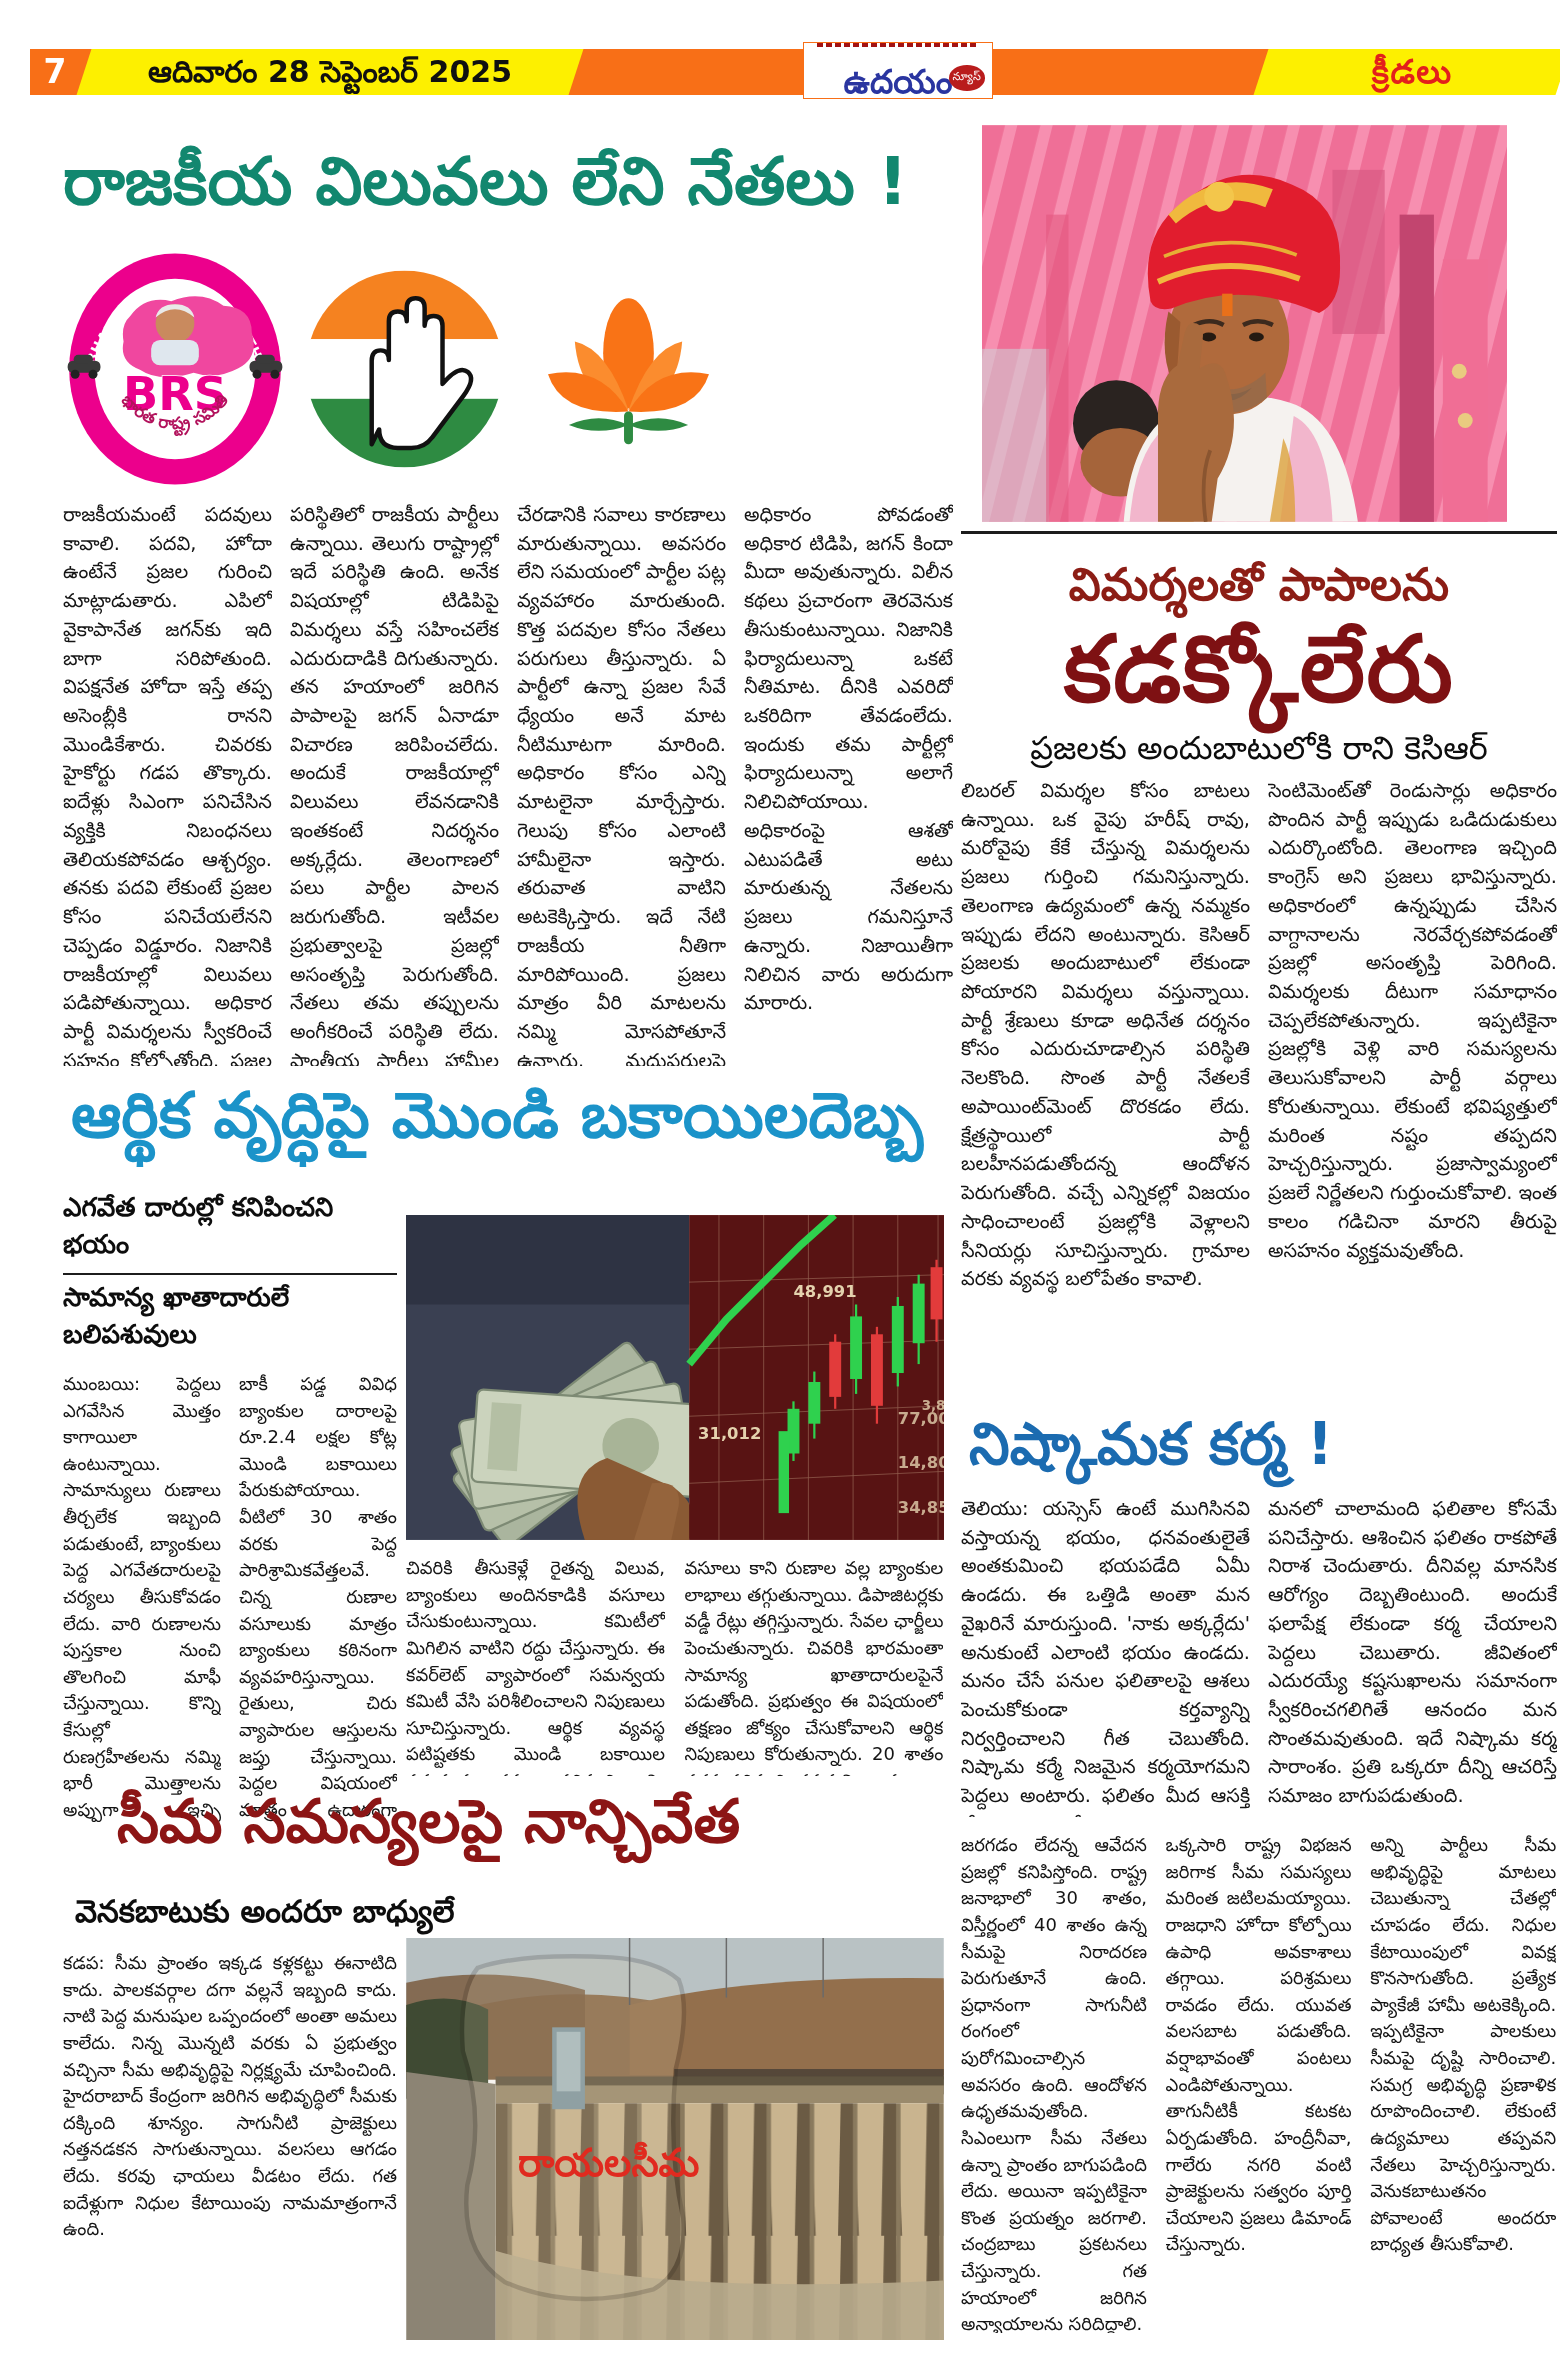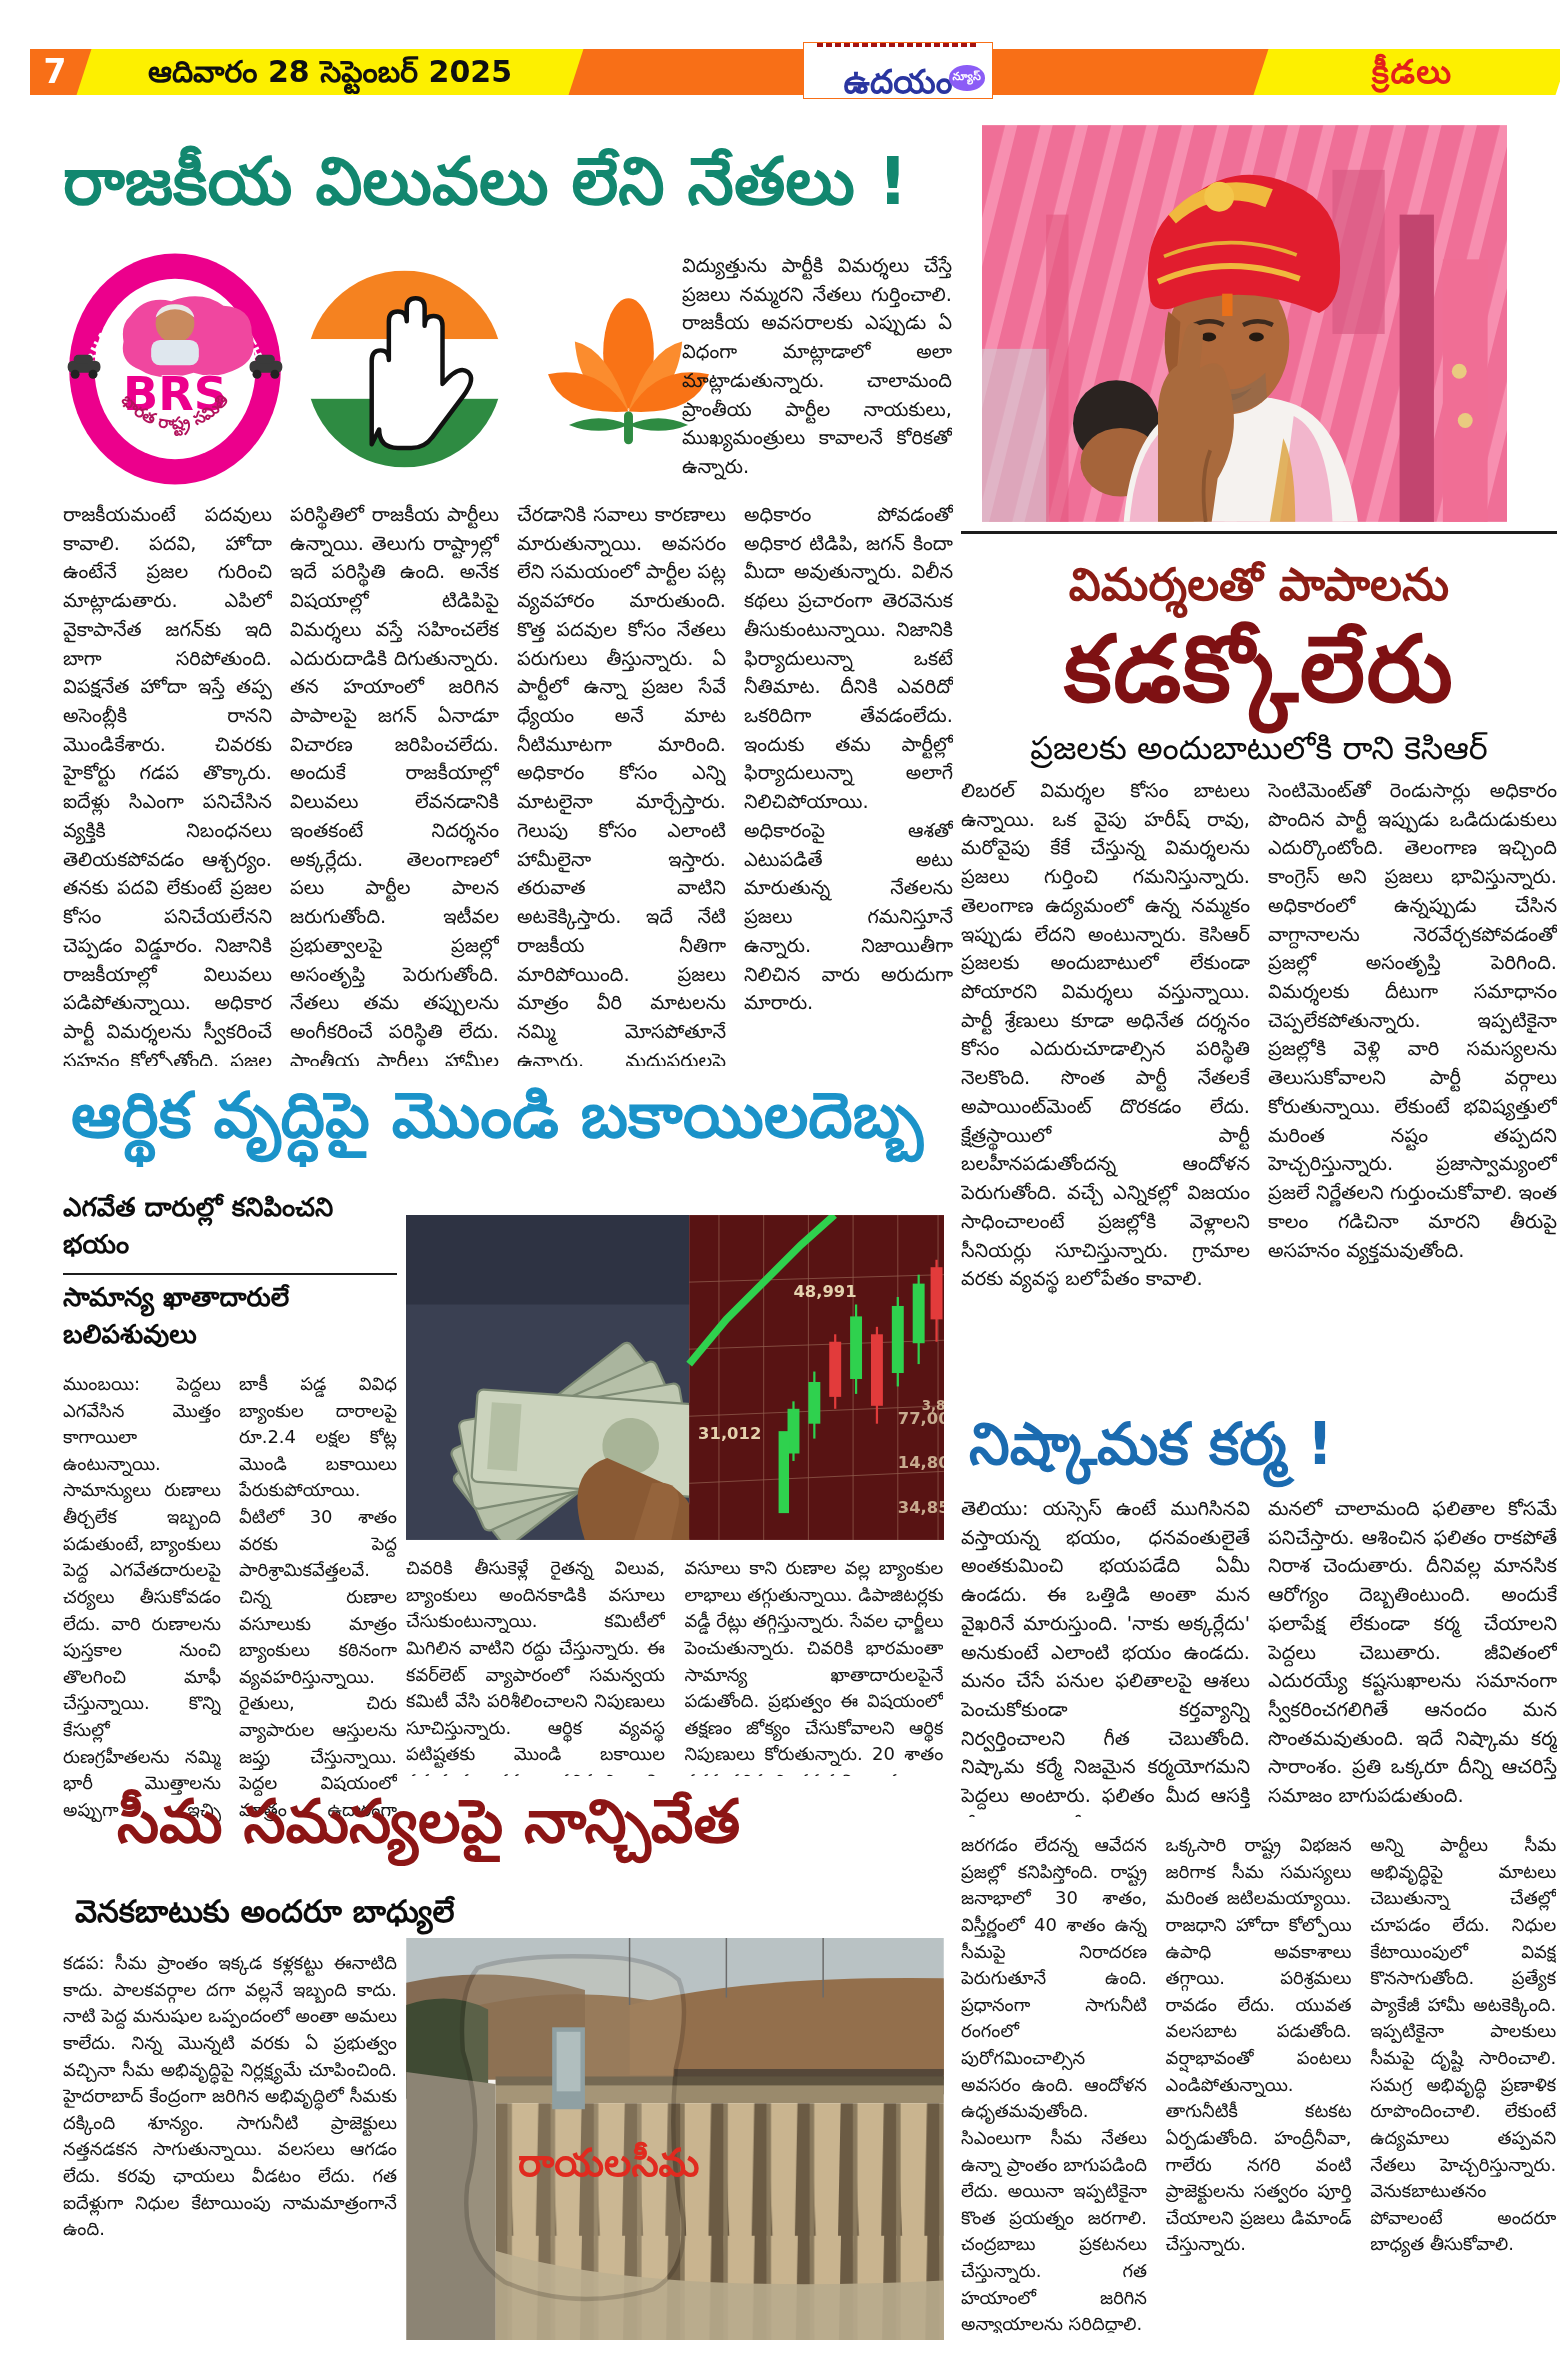--- a/index.html
+++ b/index.html
@@ -12,21 +12,21 @@
   .hdr{position:absolute;left:30px;top:49px;width:1520px;height:46px;background:#f86f17;}
   .hdr .pageno{position:absolute;left:13.4px;top:3px;color:#ffffff;font-size:33px;font-weight:bold;}
   .hdr .datebox{position:absolute;left:54px;top:0;width:492px;height:46px;background:#fdf000;transform:skewX(-18deg);}
   .hdr .datebox span{display:block;transform:skewX(18deg);text-align:center;font-size:30px;font-weight:bold;color:#101010;line-height:46px;}
   .hdr .sportsbox{position:absolute;left:1231px;top:0;width:302px;height:46px;background:#fdf000;transform:skewX(-18deg);}
   .hdr .sportsbox span{display:block;transform:skewX(18deg);text-align:center;font-size:33px;font-weight:bold;color:#e3201b;line-height:45px;letter-spacing:1.5px;}
   .masthead{position:absolute;left:803px;top:42px;width:188px;height:55px;background:#ffffff;border:1.5px solid #f86f17;
     display:flex;align-items:center;justify-content:space-between;flex-direction:column;z-index:5;}
   .masthead .tagline{width:86%;height:3.7px;background:repeating-linear-gradient(90deg,#a31212 0 6px,#ffffff 6px 9px);margin-bottom:3px;}
   .masthead .mh-main{font-size:33px;font-weight:bold;color:#2a35a0;line-height:1;}
-  .masthead .mh-sub{font-size:11.2px;font-weight:bold;color:#ffffff;background:#8b5cf6;border-radius:50%;padding:5.2px 3.7px;position:absolute;right:7.5px;bottom:7.5px;}
+  .masthead .mh-sub{font-size:11.2px;font-weight:normal;color:#ffffff;background:#b91c1c;border-radius:50%;padding:5.2px 3.7px;position:absolute;right:7.5px;bottom:7.5px;}
   
   .col{ text-align:justify;font-size:19.4px;line-height:1.48;color:#141414;overflow:hidden;}
   .rule{background:#1c1c1c;height:2.2px;}
   
   .pol-headline{position:absolute;left:63px;top:143px;width:891px;height:88px;font-size:66px;font-weight:bold;color:#12876f;white-space:nowrap;overflow:hidden;}
   .logo-row{position:absolute;left:63px;top:246px;width:887px;height:246px;display:flex;align-items:center;}
   .logo-row svg{flex:0 0 auto;}
   .pol-lead{position:absolute;left:682px;top:252px;width:270px;height:237px;}
   .pol-cols{position:absolute;left:63px;top:501px;width:891px;height:565px;display:flex;gap:18px;}
   .pol-cols .col{width:209px;height:565px;}
@@ -141,21 +141,20 @@
         <path d="M 140 216 q 66 -16 72 -92 q -44 10 -72 92 z" fill="#fb8c2e"></path>
         <path d="M 140 218 q -90 6 -108 -50 q 70 -14 108 50 z" fill="#f97316"></path>
         <path d="M 140 218 q 90 6 108 -50 q -70 -14 -108 50 z" fill="#f97316"></path>
         <path d="M 60 236 q 40 -18 80 0 q -40 16 -80 0 z" fill="#2e8b42"></path>
         <path d="M 140 236 q 40 -18 80 0 q -40 16 -80 0 z" fill="#2e8b42"></path>
         <rect x="134" y="218" width="12" height="44" rx="6" fill="#2e8b42"></rect>
       </g>
     </svg>
   </div>
 
-  <div class="pol-lead col">విద్యుత్తును పార్టీకి విమర్శలు చేస్తే ప్రజలు నమ్మరని నేతలు గుర్తించాలి. రాజకీయ అవసరాలకు ఎప్పుడు ఏ విధంగా మాట్లాడాలో అలా మాట్లాడుతున్నారు. చాలామంది ప్రాంతీయ పార్టీల నాయకులు, ముఖ్యమంత్రులు కావాలనే కోరికతో ఉన్నారు.</div>
 
   <div class="pol-cols">
     <div class="col">రాజకీయమంటే పదవులు కావాలి. పదవి, హోదా ఉంటేనే ప్రజల గురించి మాట్లాడుతారు. ఎపిలో వైకాపానేత జగన్‌కు ఇది బాగా సరిపోతుంది. విపక్షనేత హోదా ఇస్తే తప్ప అసెంబ్లీకి రానని మొండికేశారు. చివరకు హైకోర్టు గడప తొక్కారు. ఐదేళ్లు సిఎంగా పనిచేసిన వ్యక్తికి నిబంధనలు తెలియకపోవడం ఆశ్చర్యం. తనకు పదవి లేకుంటే ప్రజల కోసం పనిచేయలేనని చెప్పడం విడ్డూరం. నిజానికి రాజకీయాల్లో విలువలు పడిపోతున్నాయి. అధికార పార్టీ విమర్శలను స్వీకరించే సహనం కోల్పోతోంది. ప్రజల సమస్యలను గాలికి వదిలేస్తున్నారు.</div>
     <div class="col">పరిస్థితిలో రాజకీయ పార్టీలు ఉన్నాయి. తెలుగు రాష్ట్రాల్లో ఇదే పరిస్థితి ఉంది. అనేక విషయాల్లో టిడిపిపై విమర్శలు వస్తే సహించలేక ఎదురుదాడికి దిగుతున్నారు. తన హయాంలో జరిగిన పాపాలపై జగన్ ఏనాడూ విచారణ జరిపించలేదు. అందుకే రాజకీయాల్లో విలువలు లేవనడానికి ఇంతకంటే నిదర్శనం అక్కర్లేదు. తెలంగాణలో పలు పార్టీల పాలన జరుగుతోంది. ఇటీవల ప్రభుత్వాలపై ప్రజల్లో అసంతృప్తి పెరుగుతోంది. నేతలు తమ తప్పులను అంగీకరించే పరిస్థితి లేదు. ప్రాంతీయ పార్టీలు హామీల వర్షం కురిపిస్తున్నాయి.</div>
     <div class="col">చేరడానికి సవాలు కారణాలు మారుతున్నాయి. అవసరం లేని సమయంలో పార్టీల పట్ల వ్యవహారం మారుతుంది. కొత్త పదవుల కోసం నేతలు పరుగులు తీస్తున్నారు. ఏ పార్టీలో ఉన్నా ప్రజల సేవే ధ్యేయం అనే మాట నీటిమూటగా మారింది. అధికారం కోసం ఎన్ని మాటలైనా మార్చేస్తారు. గెలుపు కోసం ఎలాంటి హామీలైనా ఇస్తారు. తరువాత వాటిని అటకెక్కిస్తారు. ఇదే నేటి రాజకీయ నీతిగా మారిపోయింది. ప్రజలు మాత్రం వీరి మాటలను నమ్మి మోసపోతూనే ఉన్నారు. మదుపరులపై కూడా కోట్లాగానే ఉన్న పార్టీలే దేశంలో మిగిలాయి.</div>
     <div class="col">అధికారం పోవడంతో అధికార టిడిపి, జగన్ కిందా మీదా అవుతున్నారు. విలీన కథలు ప్రచారంగా తెరవెనుక తీసుకుంటున్నాయి. నిజానికి ఫిర్యాదులున్నా ఒకటే నీతిమాట. దీనికి ఎవరిదో ఒకరిదిగా తేవడంలేదు. ఇందుకు తమ పార్టీల్లో ఫిర్యాదులున్నా అలాగే నిలిచిపోయాయి. అధికారంపై ఆశతో ఎటుపడితే అటు మారుతున్న నేతలను ప్రజలు గమనిస్తూనే ఉన్నారు. నిజాయితీగా నిలిచిన వారు అరుదుగా మారారు.</div>
   </div>
 
   <div class="kcr-photo">
     <svg width="525" height="397" viewBox="0 0 704 532">

